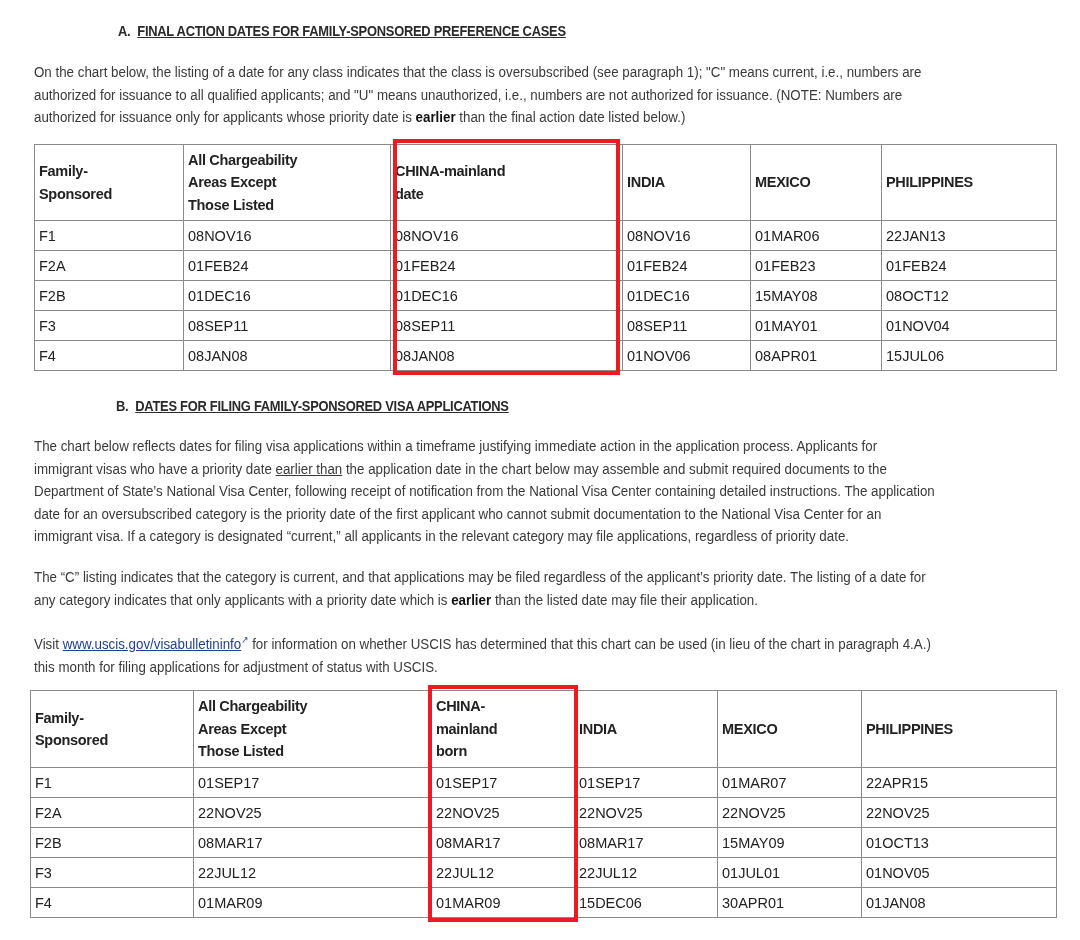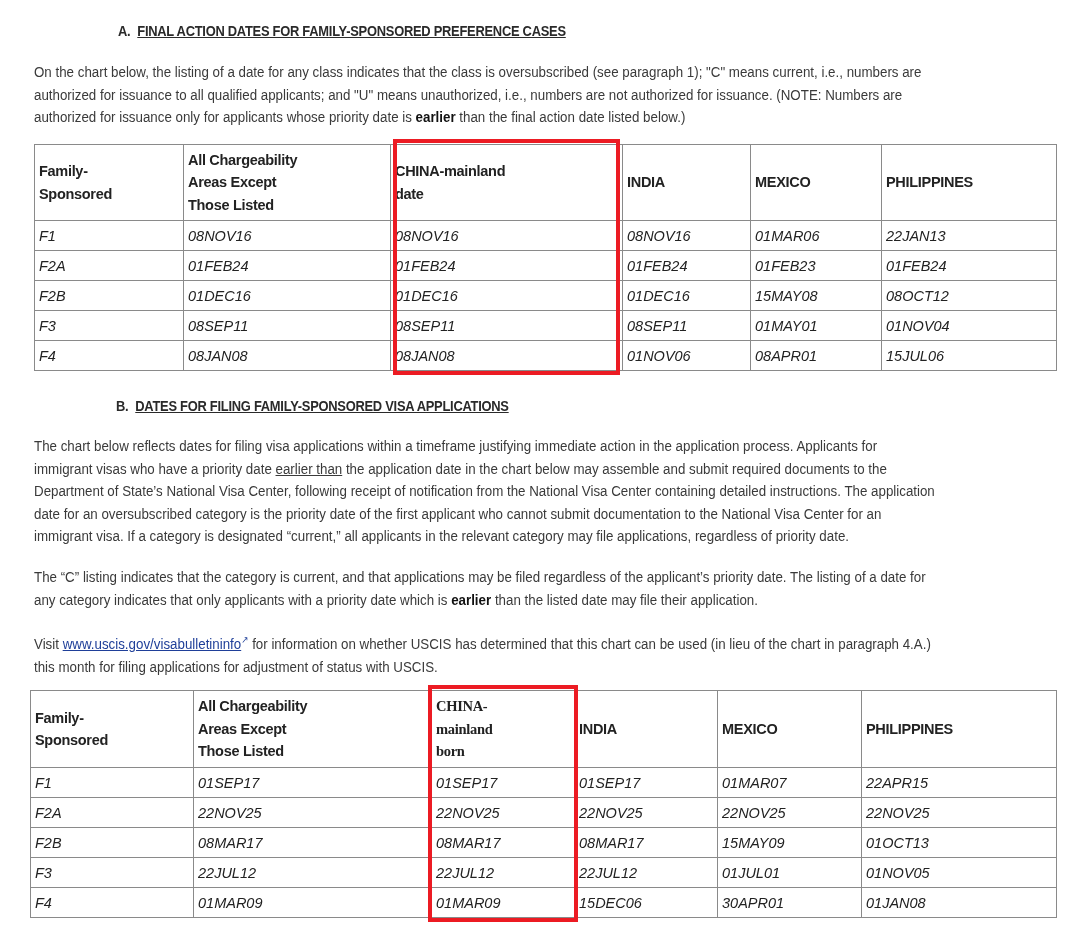--- a/index.html
+++ b/index.html
@@ -49,21 +49,21 @@
     text-align: left;
     vertical-align: middle;
     padding: 0 4px;
     white-space: nowrap;
   }
   table.visa th {
     font-weight: bold;
     line-height: 22.5px;
     letter-spacing: -0.3px;
   }
-  table.visa td { height: 30px; font-style: italic; }
+  table.visa td { height: 30px; }
   .hl-box {
     position: absolute;
     border: 4px solid #ec1b23;
     pointer-events: none;
   }
 </style>
 </head>
 <body>
 
 <div class="heading" style="left:118px; top:22px;">
@@ -175,21 +175,21 @@
       <col style="width:144px">
       <col style="width:195px">
   </colgroup>
   <thead>
       <tr style="height:77px;">
         <th style="white-space: pre-line;">Family-
 Sponsored</th>
         <th style="white-space: pre-line;">All Chargeability
 Areas Except
 Those Listed</th>
-        <th style="white-space: pre-line; font-family: Liberation Serif, serif;">CHINA-
+        <th style="white-space: pre-line;">CHINA-
 mainland
 born</th>
         <th style="white-space: pre-line;">INDIA</th>
         <th style="white-space: pre-line;">MEXICO</th>
         <th style="white-space: pre-line;">PHILIPPINES</th>
       </tr>
     </thead>
   <tbody>
       <tr>
         <td>F1</td>

